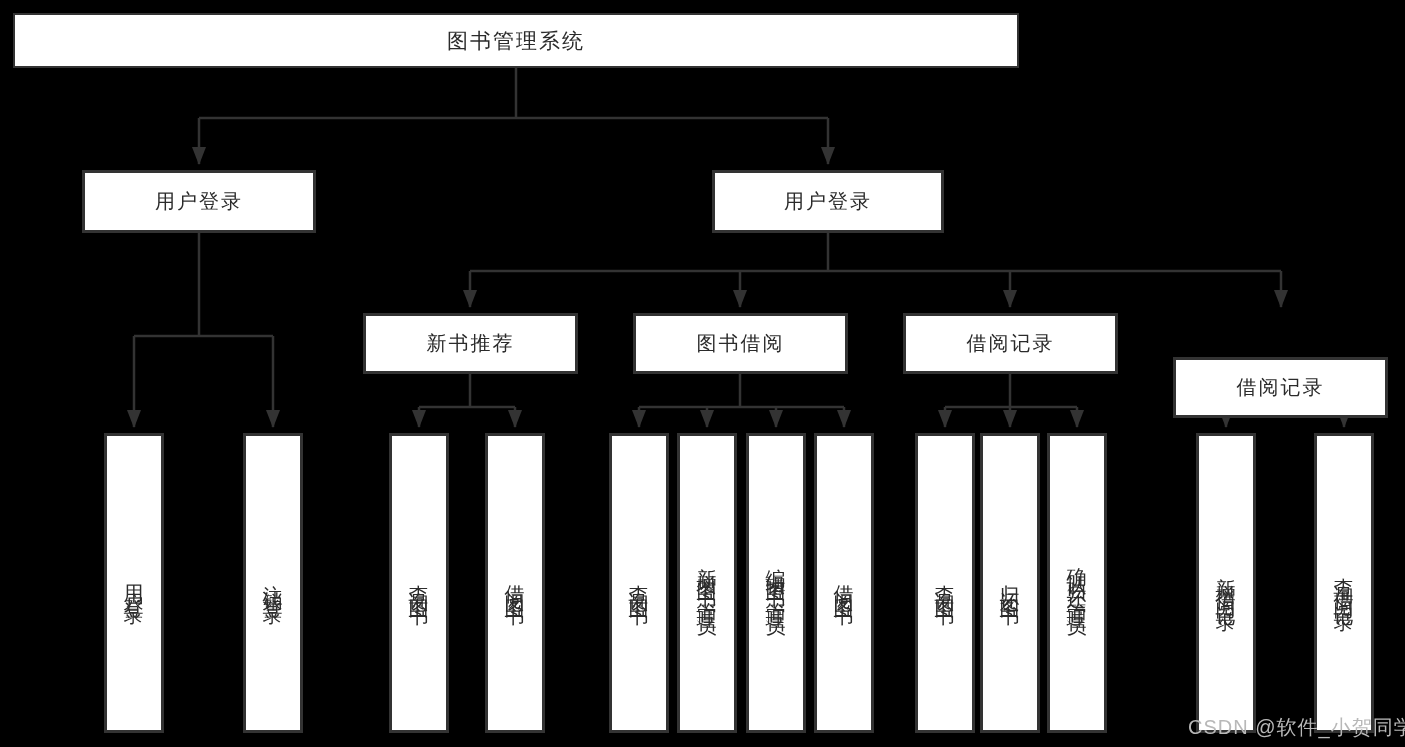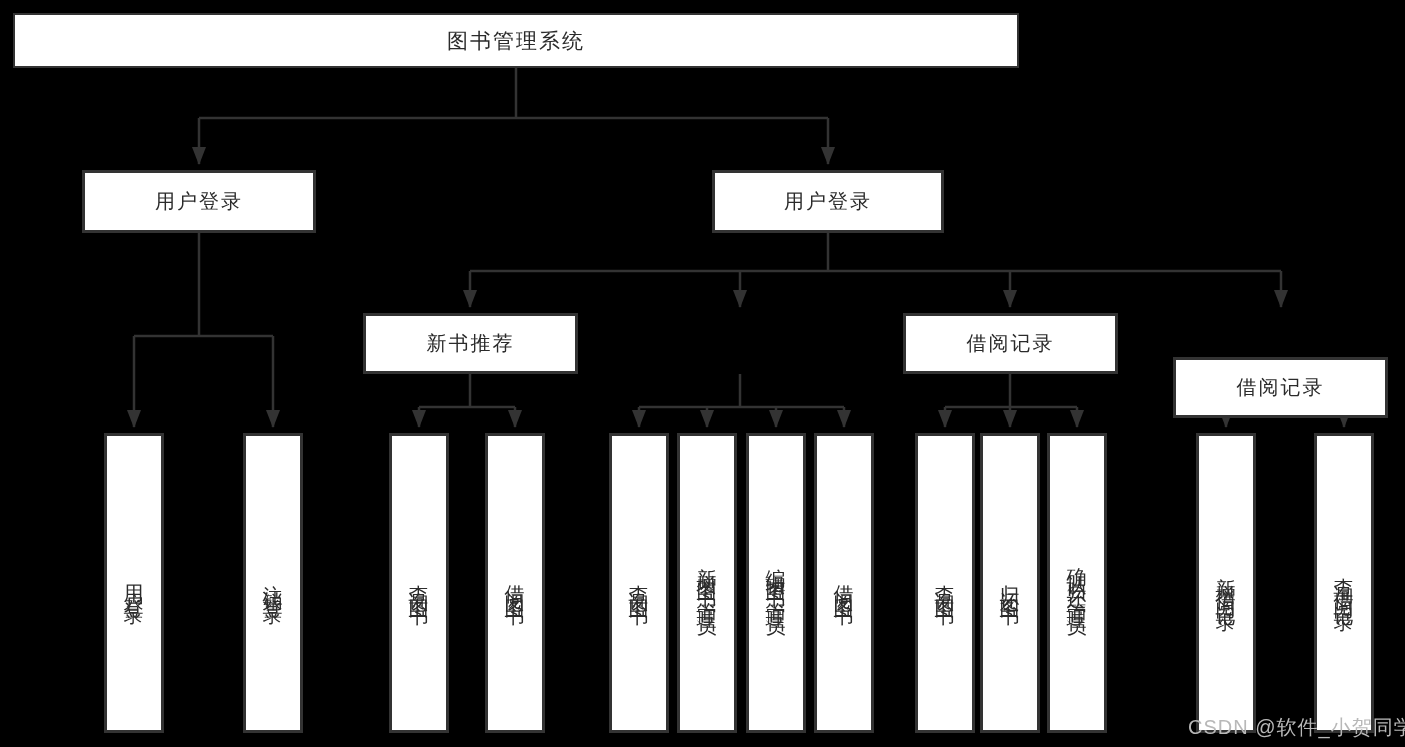--- a/index.html
+++ b/index.html
@@ -136,20 +136,21 @@
       <line x1="1344" y1="407" x2="1344" y2="427" marker-end="url(#arrow)"></line>
     </g>
   </svg>
 
   <div class="node root">图书管理系统</div>
 
   <div class="node l2 a">用户登录</div>
   <div class="node l2 b">用户登录</div>
 
   <div class="node l3 c0">新书推荐</div>
+  <div class="node l3 c1">图书借阅</div>
   <div class="node l3 c2">借阅记录</div>
   <div class="node l3 c3">借阅记录</div>
 
   <div class="node leaf x0">用户登录</div>
   <div class="node leaf x1">注销登录</div>
   <div class="node leaf x2">查询图书</div>
   <div class="node leaf x3">借阅图书</div>
   <div class="node leaf x4">查询图书</div>
   <div class="node leaf x5">新增图书（管理员）</div>
   <div class="node leaf x6">编辑图书（管理员）</div>

